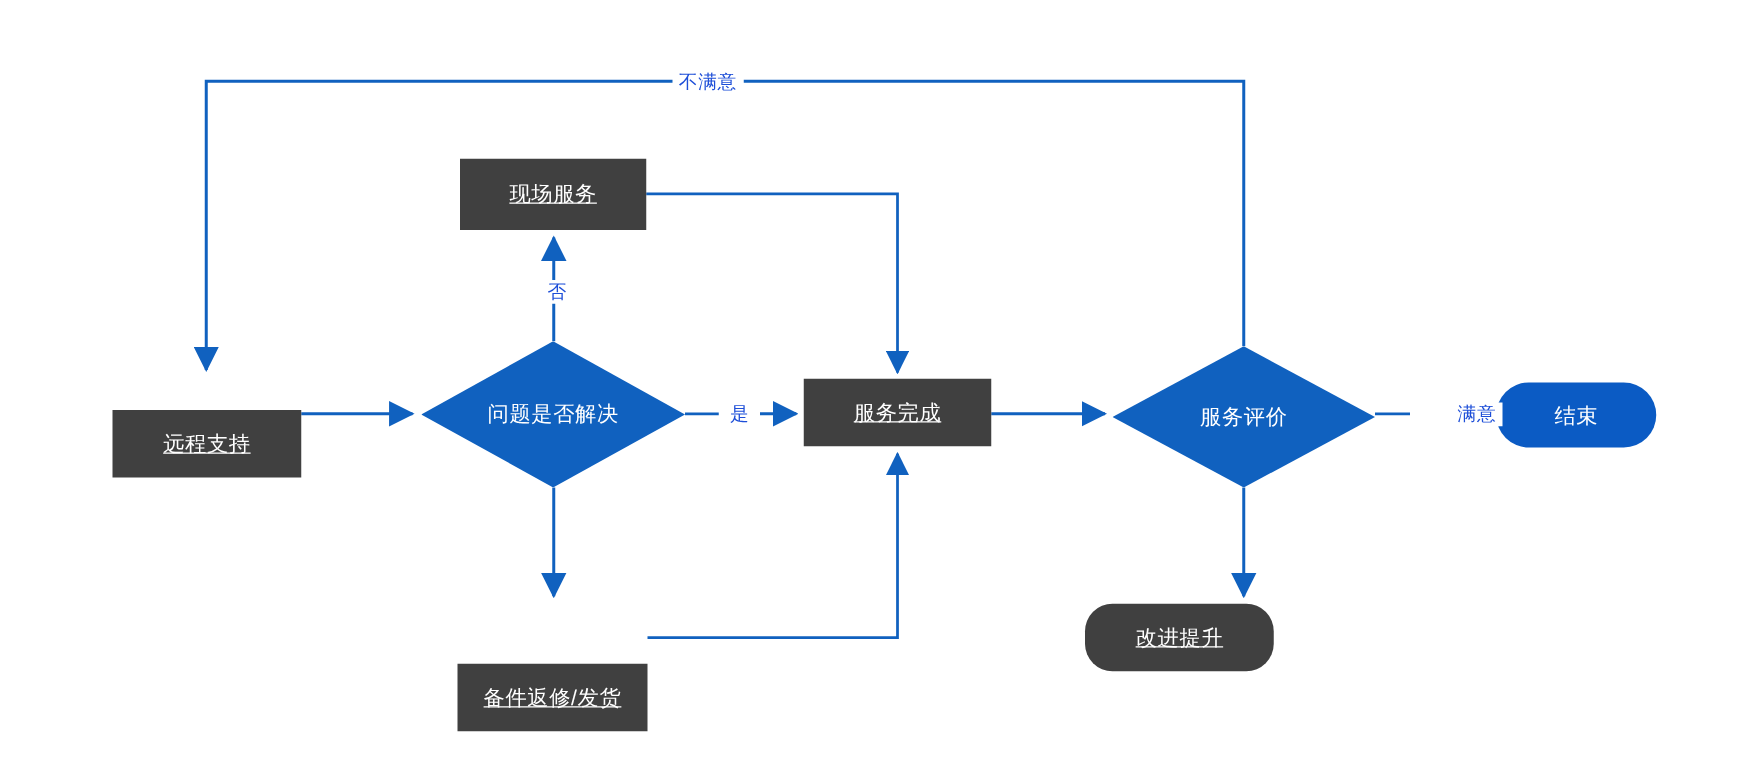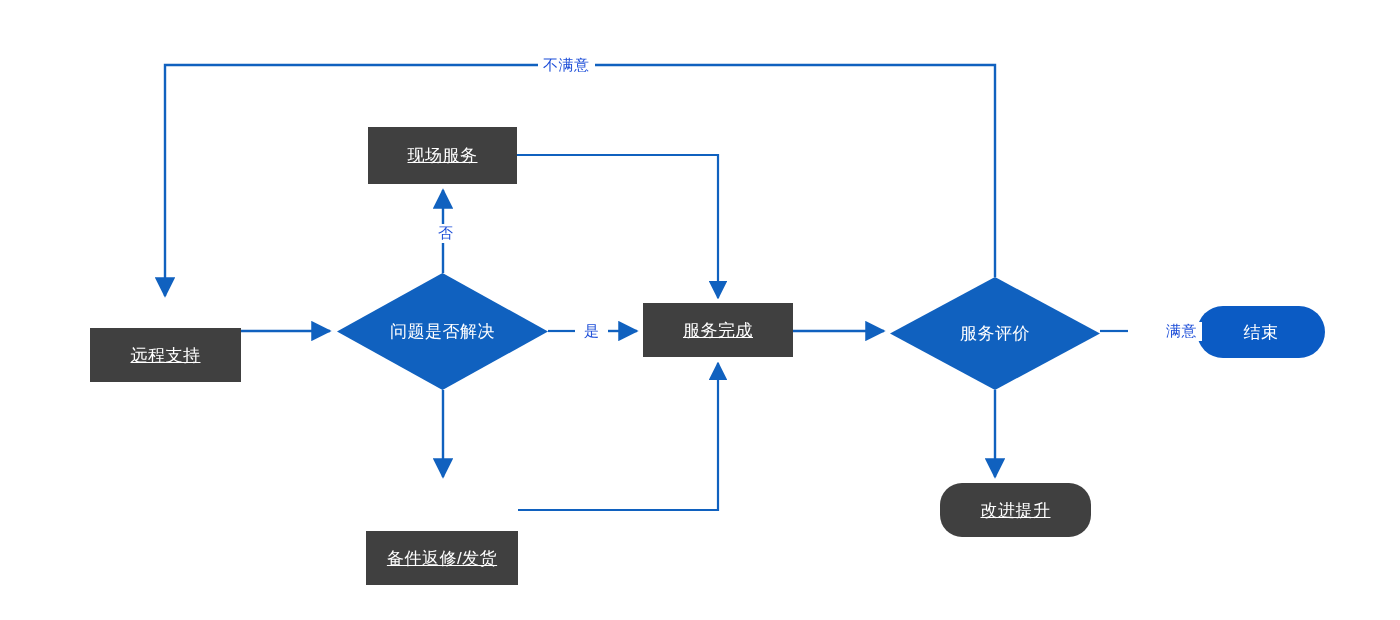--- a/index.html
+++ b/index.html
@@ -130,21 +130,21 @@
 
   <div class="node process" style="left:643px; top:303px; width:150px; height:54px;">
     <span>服务完成</span>
   </div>
 
   <div class="node decision" style="left:890px; top:277px; width:210px; height:113px;align-items:center;">
     <span class="dia-shape"></span>
     <span class="dia-label">服务评价</span>
   </div>
 
-  <div class="node process" style="left:940px; top:483px; width:151px; height:54px;border-radius:22px;">
+  <div class="node process" style="left:868px; top:483px; width:151px; height:54px;border-radius:22px;">
     <span>改进提升</span>
   </div>
 
   <div class="node terminator" style="left:1197px; top:306px; width:128px; height:52px;">
     <span>结束</span>
   </div>
 
   <div class="edge-label" style="left:538px; top:56px;">
     <span>不满意</span>
   </div>

